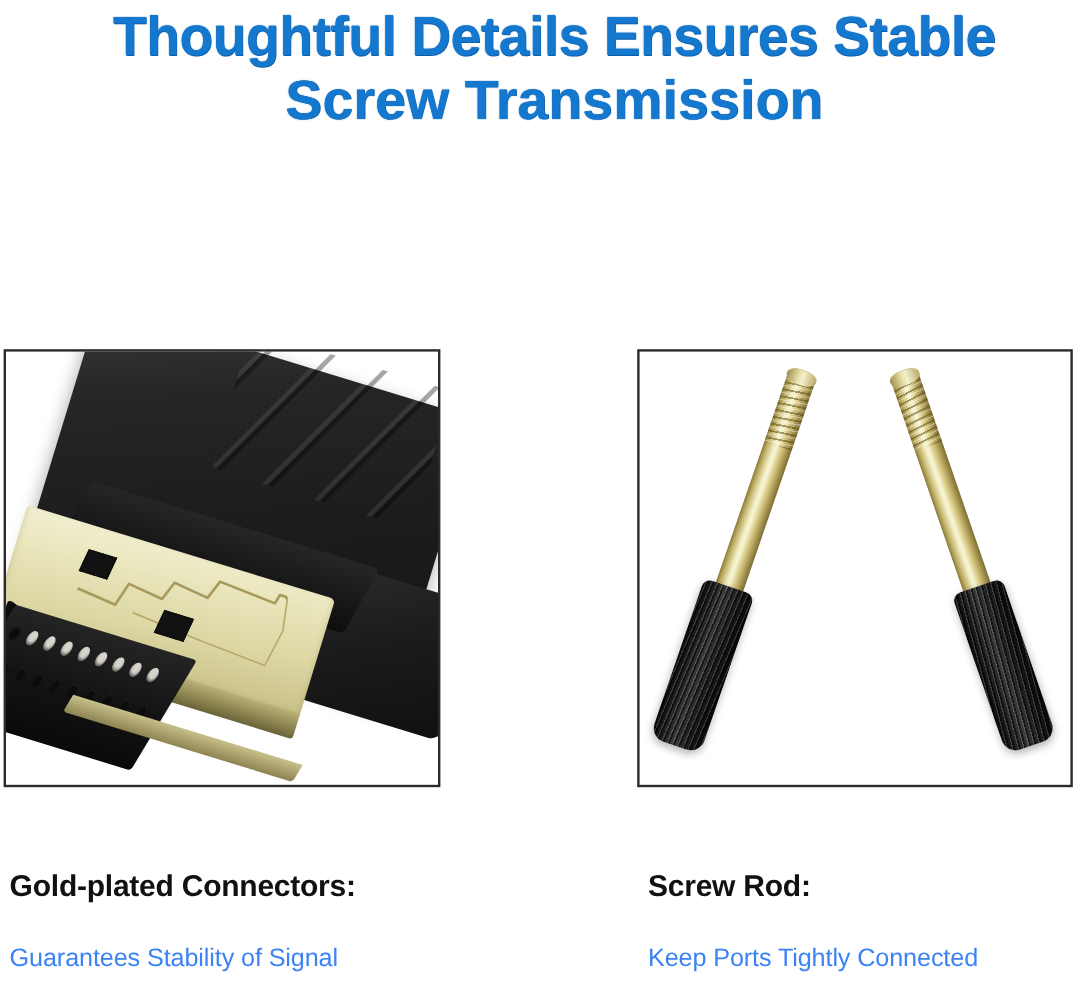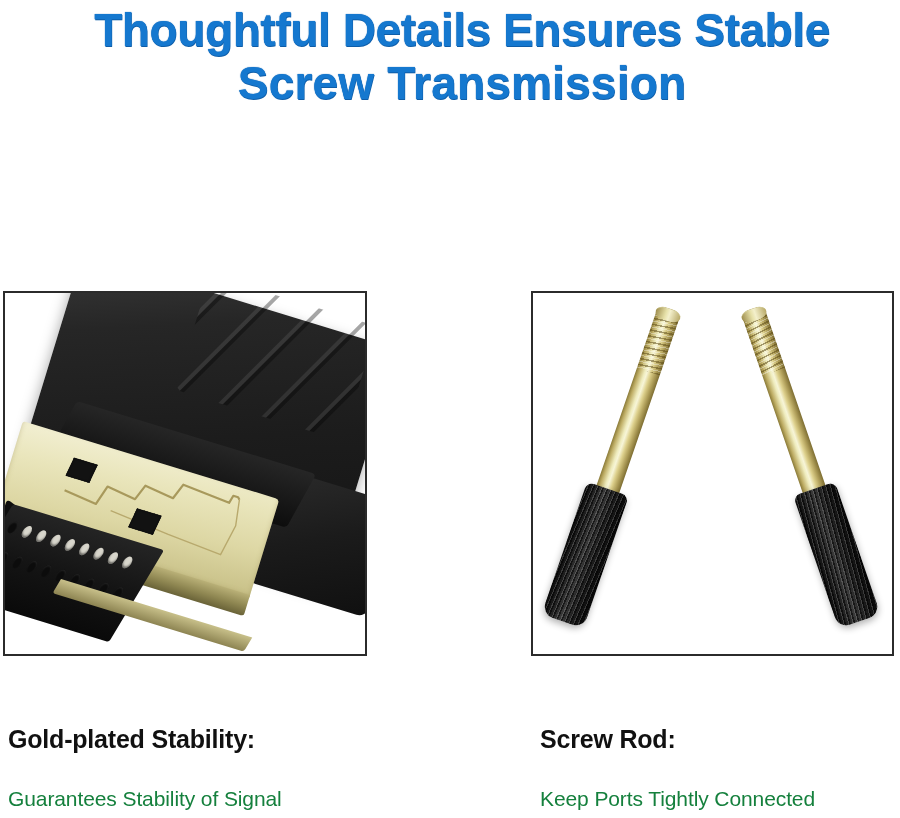--- a/index.html
+++ b/index.html
@@ -320,21 +320,21 @@
     color: #111111;
     letter-spacing: -0.2px;
     white-space: nowrap;
   }
   .caption-sub {
     margin-top: 32px;
     font-family: "Liberation Sans Narrow", "Liberation Sans", sans-serif;
     font-weight: 400;
     font-size: 21px;
     line-height: 26px;
-    color: #15803d;
+    color: #3b82f6;
     letter-spacing: -0.1px;
     white-space: nowrap;
   }
 </style>
 </head>
 <body>
 
 <div id="page">
 
   <div class="headline">
@@ -411,21 +411,21 @@
           <div class="rod-thread"></div>
           <div class="rod-cap"></div>
           <div class="rod-grip"></div>
         </div>
 
       </div>
     </div>
   </div>
 
   <div class="caption-block" id="caption-left">
-    <div class="caption-title">Gold-plated Stability:</div>
+    <div class="caption-title">Gold-plated Connectors:</div>
     <div class="caption-sub">Guarantees Stability of Signal</div>
   </div>
 
   <div class="caption-block" id="caption-right">
     <div class="caption-title">Screw Rod:</div>
     <div class="caption-sub">Keep Ports Tightly Connected</div>
   </div>
 
 </div>
 

